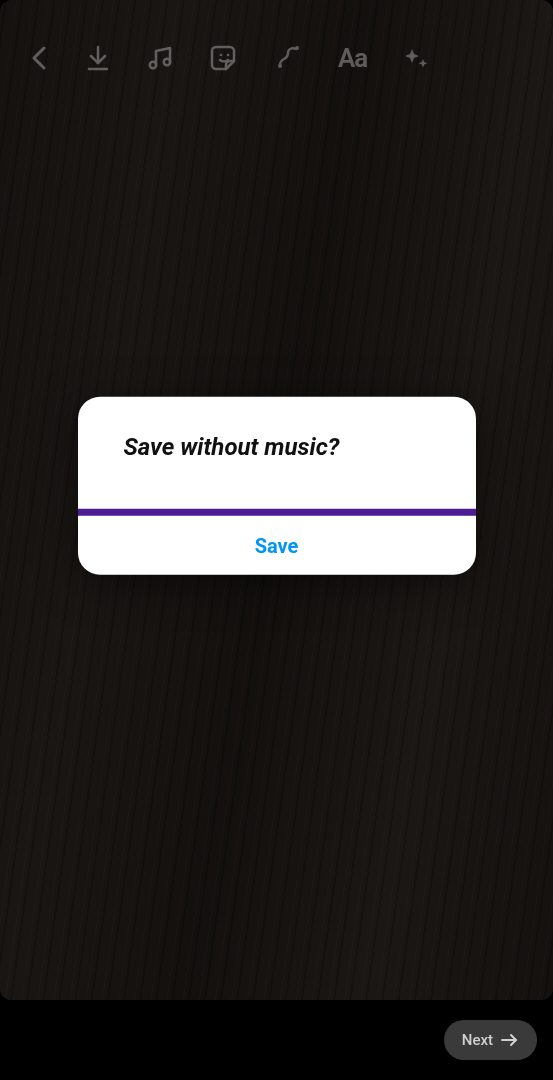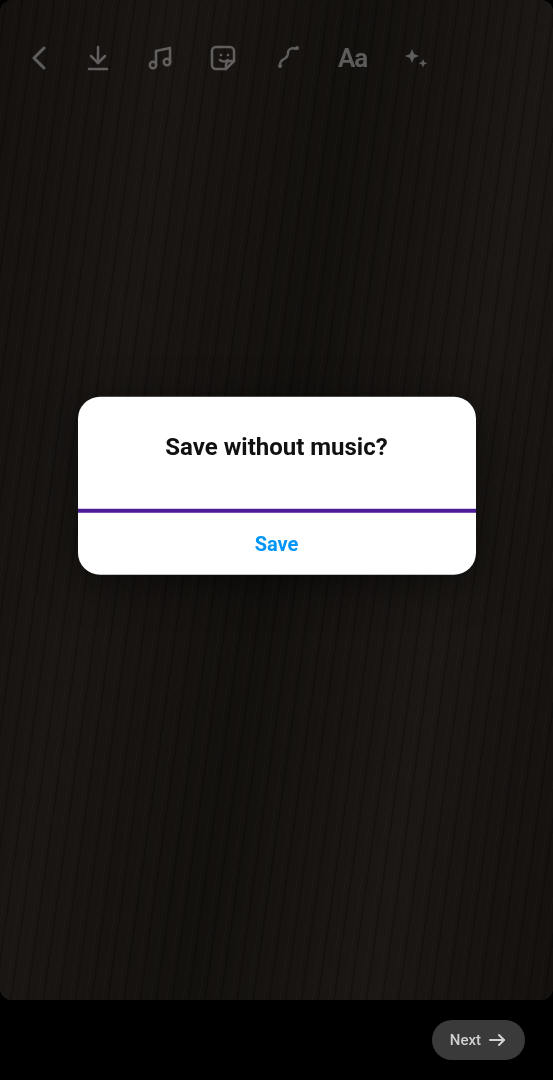--- a/index.html
+++ b/index.html
@@ -50,54 +50,54 @@
       left: 50%; top: 50%;
       transform: translate(-50%, -58%);
       width: 398px;
       background: #fff;
       border-radius: 22px;
       overflow: hidden;
       box-shadow: 0 8px 40px rgba(0,0,0,0.5);
     }
     .dialog-body {
       padding: 36px 46px 30px;
-      text-align: center;
+      font-style: italic;
     }
     .dialog-title {
       font-size: 24px;
       font-weight: 700;
       color: #111;
       margin-bottom: 18px;
     }
     .dialog-message {
       font-size: 18px;
       line-height: 1.45;
       color: #8e8e8e;
     }
     .dialog-btn {
-      border-top: 4px solid #4c1d95;
+      border-top: 7px solid #4c1d95;
       height: 66px;
       display: flex;
       align-items: center;
       justify-content: center;
       font-size: 20px;
       cursor: pointer;
     }
     .dialog-btn.primary { color: #0095f6; font-weight: 700; }
     .dialog-btn.secondary { color: #111; font-weight: 400; }
 
     .bottom-bar {
       position: absolute;
       left: 0; right: 0; bottom: 0;
       height: 80px;
       background: #000;
       display: flex;
       align-items: center;
       justify-content: flex-end;
-      padding: 0 28px;
+      padding: 0 16px;
     }
     .next-btn {
       background: #3a3a3a;
       color: #d0d0d0;
       border-radius: 999px;
       height: 40px;
       padding: 0 18px;
       display: flex;
       align-items: center;
       gap: 8px;

